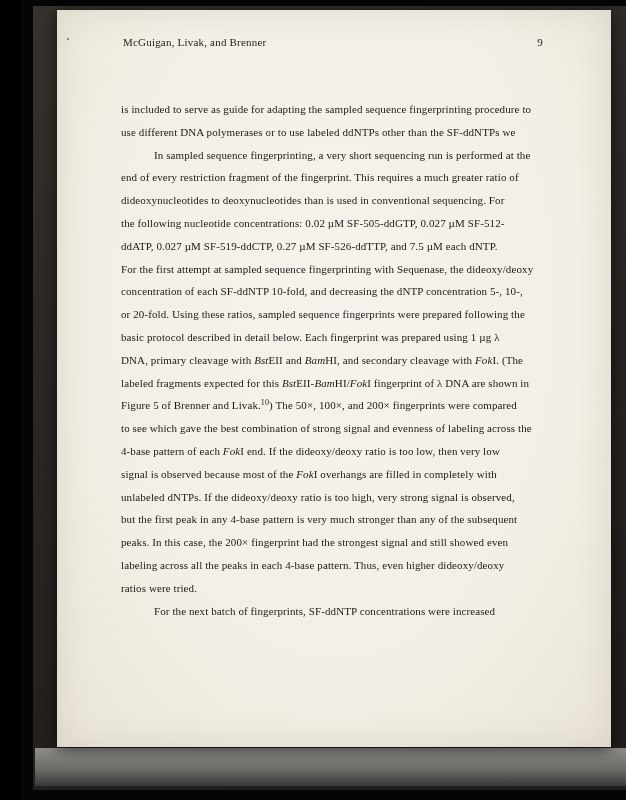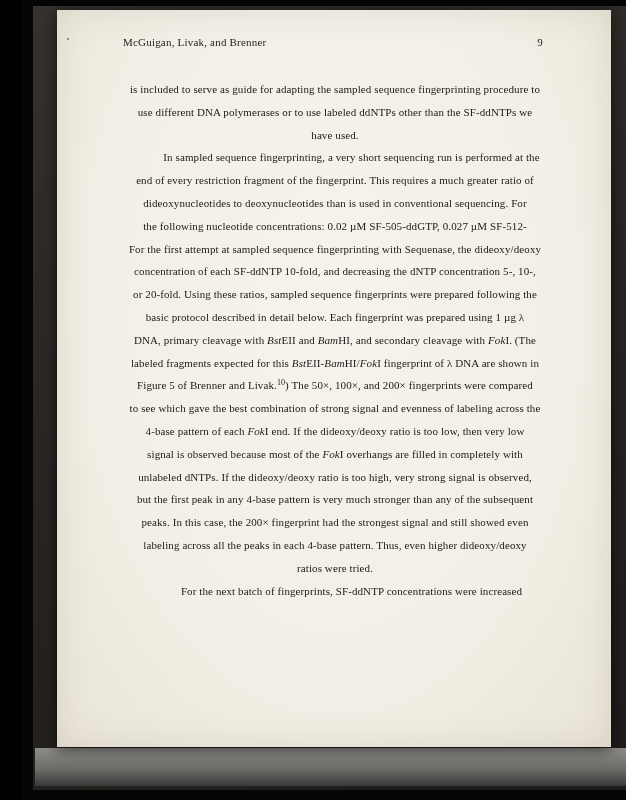--- a/index.html
+++ b/index.html
@@ -46,27 +46,26 @@
     position: absolute;
     left: 66px; right: 68px; top: 26px;
     display: flex;
     justify-content: space-between;
     font-size: 11px;
     color: #201d1a;
     letter-spacing: 0.2px;
   }
   .body-text {
     position: absolute;
-    left: 64px; top: 68px;
+    left: 64px; top: 88px;
     width: 428px;
     font-size: 11px;
     line-height: 22.8px;
     color: #1c1a18;
     letter-spacing: 0.1px;
-    text-align: center;
   }
   .line {
     white-space: nowrap;
   }
   .line.indent {
     text-indent: 33px;
   }
   .line sup {
     font-size: 8px;
     line-height: 0;
@@ -83,25 +82,25 @@
   <div class="bottom-band"></div>
   <div class="page">
     <div class="speck"></div>
     <div class="header">
       <span class="authors">McGuigan, Livak, and Brenner</span>
       <span class="pagenum">9</span>
     </div>
     <div class="body-text">
         <div class="line">is included to serve as guide for adapting the sampled sequence fingerprinting procedure to</div>
         <div class="line">use different DNA polymerases or to use labeled ddNTPs other than the SF-ddNTPs we</div>
-        <div class="line">have used.</div>
         <div class="line indent">In sampled sequence fingerprinting, a very short sequencing run is performed at the</div>
         <div class="line">end of every restriction fragment of the fingerprint.  This requires a much greater ratio of</div>
         <div class="line">dideoxynucleotides to deoxynucleotides than is used in conventional sequencing.  For</div>
         <div class="line">the following nucleotide concentrations:  0.02 µM SF-505-ddGTP, 0.027 µM SF-512-</div>
+        <div class="line">ddATP, 0.027 µM SF-519-ddCTP, 0.27 µM SF-526-ddTTP, and 7.5 µM each dNTP.</div>
         <div class="line">For the first attempt at sampled sequence fingerprinting with Sequenase, the dideoxy/deoxy</div>
         <div class="line">concentration of each SF-ddNTP 10-fold, and decreasing the dNTP concentration 5-, 10-,</div>
         <div class="line">or 20-fold.  Using these ratios, sampled sequence fingerprints were prepared following the</div>
         <div class="line">basic protocol described in detail below.  Each fingerprint was prepared using 1 µg λ</div>
         <div class="line">DNA, primary cleavage with <i>Bst</i>EII and <i>Bam</i>HI, and secondary cleavage with <i>Fok</i>I.  (The</div>
         <div class="line">labeled fragments expected for this <i>Bst</i>EII-<i>Bam</i>HI/<i>Fok</i>I fingerprint of λ DNA are shown in</div>
         <div class="line">Figure 5 of Brenner and Livak.<sup>10</sup>)  The 50×, 100×, and 200× fingerprints were compared</div>
         <div class="line">to see which gave the best combination of strong signal and evenness of labeling across the</div>
         <div class="line">4-base pattern of each <i>Fok</i>I end.  If the dideoxy/deoxy ratio is too low, then very low</div>
         <div class="line">signal is observed because most of the <i>Fok</i>I overhangs are filled in completely with</div>

